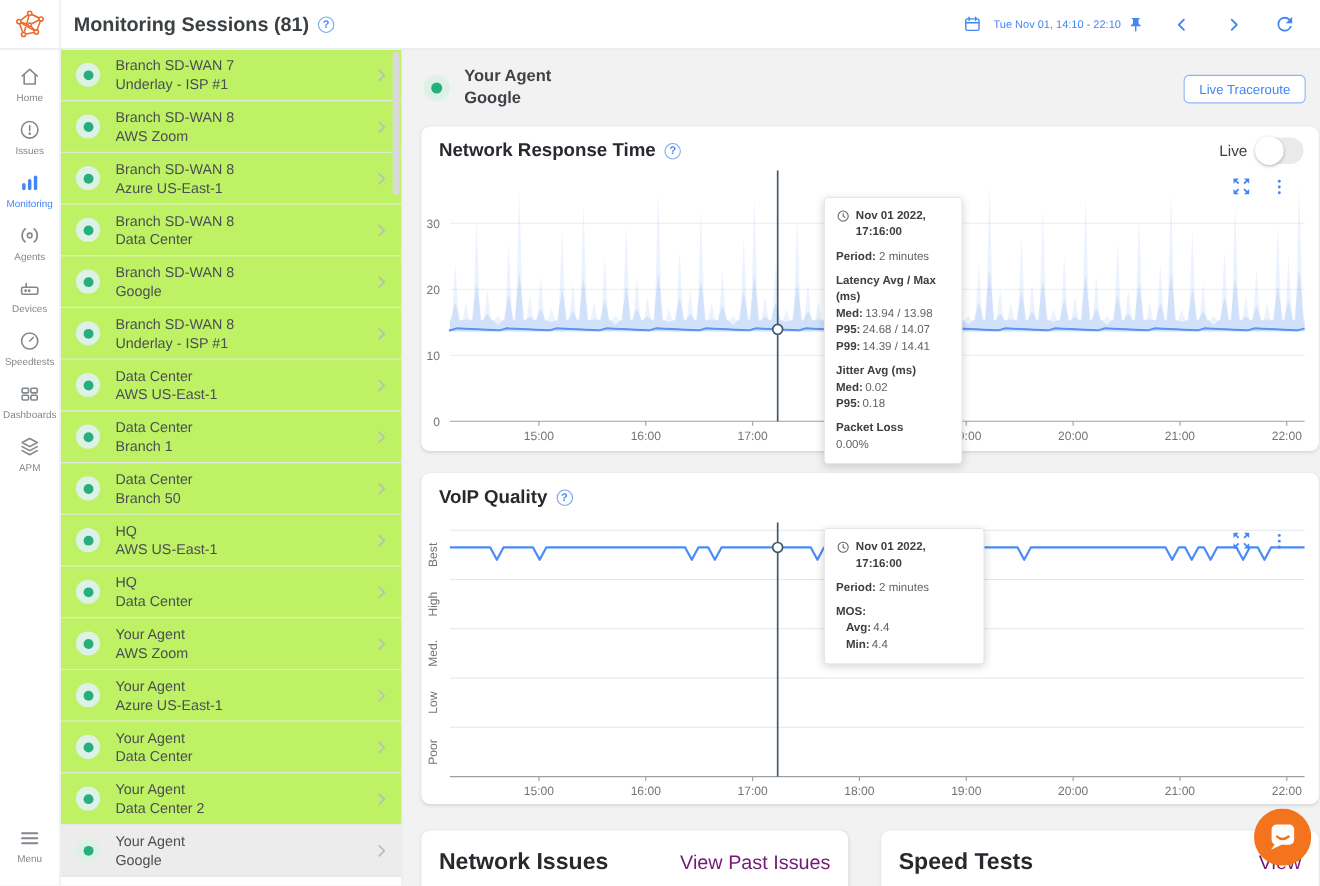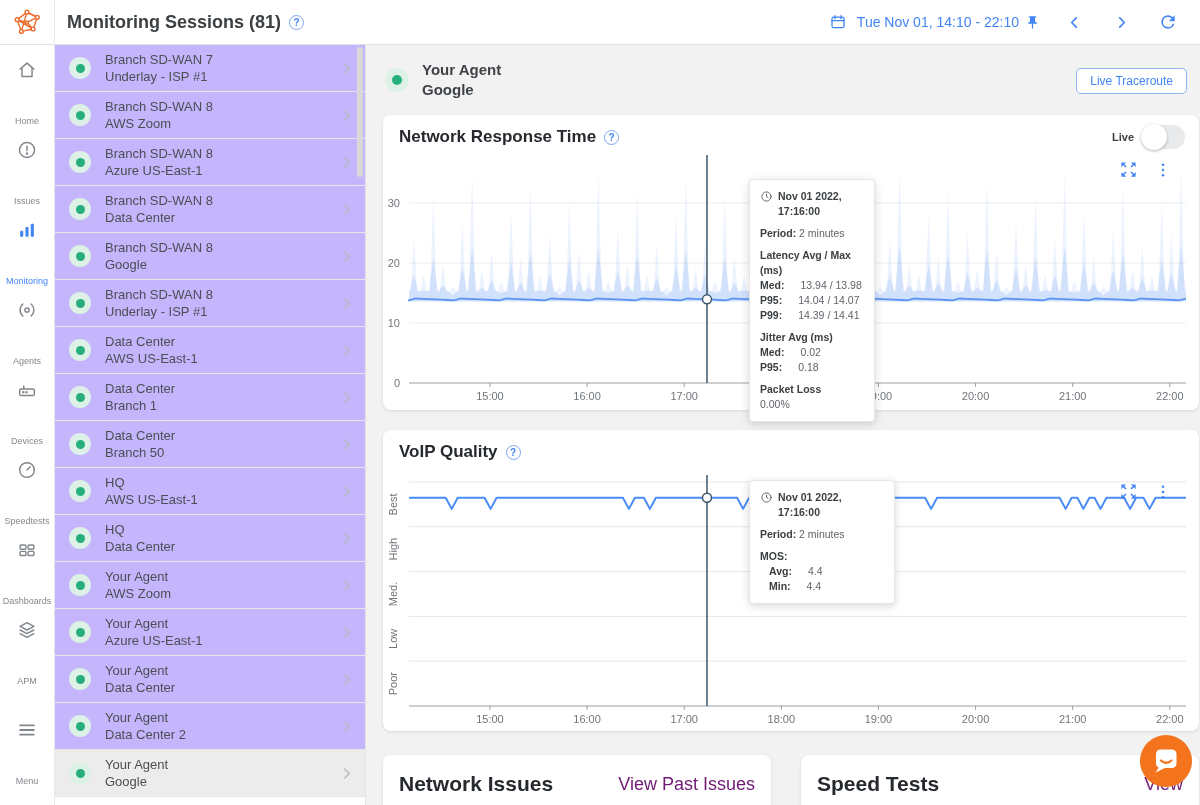--- a/index.html
+++ b/index.html
@@ -14,43 +14,43 @@
   .logo-box { width:55px; height:45px; display:flex; align-items:center; justify-content:center;
     border-right:1px solid #e8e8e8; }
   .logo-box svg { width:30px; height:30px; }
   .topbar-title { margin-left:12px; font-size:18px; font-weight:bold; color:#3c4043; }
   .help { display:inline-flex; width:15px; height:15px; border:1.5px solid #7ba7f0; border-radius:50%;
     color:#4285F4; font-size:10px; font-weight:bold; align-items:center; justify-content:center;
     margin-left:8px; flex:none; }
   .help::after { content:"?"; }
   .topbar-right { margin-left:auto; display:flex; align-items:center; color:#4285F4; padding-right:22px; }
   .cal-ic svg { width:18px; height:18px; }
-  .date-text { font-size:14px; margin:0 6px 0 10px; }
+  .date-text { font-size:10px; margin:0 6px 0 10px; }
   .pin-ic svg { width:15px; height:15px; }
   .tb-btn { background:none; border:none; color:#4285F4; cursor:pointer; display:flex; align-items:center; }
   .chev-l { margin-left:26px; } .chev-r { margin-left:30px; } .refresh { margin-left:28px; }
   .chev-l svg,.chev-r svg { width:17px; height:17px; }
   .refresh svg { width:20px; height:20px; }
 
   
   .rail { position:absolute; left:0; top:45px; bottom:0; width:55px; background:#fff;
     border-right:1px solid #e8e8e8; display:flex; flex-direction:column; align-items:center;
     padding:14px 0 6px; z-index:10; }
   .rail-item { width:55px; display:flex; flex-direction:column; align-items:center; margin-bottom:13px;
-    color:#82878d; cursor:pointer;gap:32px; }
+    color:#82878d; cursor:pointer; }
   .rail-item .ricon svg { width:22px; height:22px; }
   .rail-item .rlabel { font-size:9px; margin-top:3px; }
   .rail-item.active { color:#4285F4; }
   .rail-spacer { flex:1; }
 
   
   .sessions { position:absolute; left:55px; top:45px; bottom:0; width:311px; background:#fff;
     border-right:1px solid #e4e4e4; overflow:hidden; z-index:5; }
   .session-item { height:47px; display:flex; align-items:center; padding:0 10px 0 14px;
-    border-bottom:1px solid #e7e7e7; cursor:pointer; background:#c4b5fd; }
+    border-bottom:1px solid #e7e7e7; cursor:pointer; background:#bef264; }
   .session-item.selected { background:#ececec; }
   .dot-halo { width:22px; height:22px; border-radius:50%; background:#ddf1e7; display:flex;
     align-items:center; justify-content:center; flex:none; }
   .dot-halo .dot { width:9px; height:9px; border-radius:50%; background:#27ae7f; }
   .stext { flex:1; margin-left:14px; display:flex; flex-direction:column; font-size:13px;
     color:#4b4f54; line-height:17px; }
   .chev { color:#b7bbbf; flex:none; }
   .chev svg { width:17px; height:17px; stroke-width:2; }
   .scroll-thumb { position:absolute; right:2px; top:2px; width:6px; height:130px; border-radius:3px;
     background:#d9d9d9; }
@@ -70,41 +70,41 @@
   .card-voip { left:16px; top:385px; width:816px; height:301px; }
   .card-issues { left:16px; top:710px; width:388px; height:95px; }
   .card-speed  { left:434px; top:710px; width:398px; height:95px; }
 
   .card-title { position:absolute; left:16px; top:12px; display:flex; align-items:center;
     font-size:17px; font-weight:bold; color:#26292d; z-index:4; }
   .chart-svg { position:absolute; left:0; top:0; }
   .chart-svg text.tick { font-size:11px; fill:#70757a; }
 
   .live-wrap { position:absolute; top:10px; right:14px; display:flex; align-items:center; gap:9px; z-index:4; }
-  .live-label { font-size:11px; color:#3c4043;font-weight:bold; }
+  .live-label { font-size:14px; color:#3c4043; }
   .toggle { width:42px; height:24px; background:#e9eaec; border-radius:12px; position:relative; cursor:pointer; }
   .toggle .knob { position:absolute; left:-2px; top:-1px; width:26px; height:26px; background:#fff;
     border-radius:50%; box-shadow:0 1px 3px rgba(0,0,0,.3); }
 
   .chart-icons { position:absolute; right:27px; display:flex; align-items:center; gap:16px;
     color:#4285F4; z-index:6; }
   .chart-icons .expand svg { width:19px; height:19px; }
   .chart-icons .kebab svg { width:18px; height:18px; }
   .ci-nrt { top:45px; } .ci-voip { top:52px; }
 
   
   .tooltip { position:absolute; background:#fff; border:1px solid #e6e6e6; border-radius:4px;
     box-shadow:0 2px 8px rgba(0,0,0,.16); padding:9px 10px; font-size:10.5px; color:#5f6368;
     line-height:15px; z-index:5; }
   .tooltip b { color:#3c4043; }
   .tip-head { display:flex; gap:5px; color:#3c4043; font-weight:bold; }
   .tip-head .clk svg { width:13px; height:13px; margin-top:1px; color:#5f6368; }
   .tip-line { margin-top:7px; }
   .tip-sub { font-weight:bold; color:#3c4043; margin-top:7px; }
-  .t-row b { margin-right:16px; }
+  .t-row b { margin-right:2px; }
   .nrt-tip { left:366px; top:64px; width:126px; }
   .voip-tip { left:366px; top:50px; width:146px; }
   .voip-tip .t-row { padding-left:9px; }
 
   
   .mini-head { display:flex; align-items:center; justify-content:space-between; padding:17px 16px 0; }
   .mini-title { font-size:21px; font-weight:bold; color:#26292d; }
   .mini-link { font-size:18px; color:#701a75; text-decoration:none; cursor:pointer; }
 
   
@@ -556,21 +556,21 @@
               <circle cx="12" cy="12" r="8.5"></circle>
               <path d="M12 7.5V12l3 2"></path>
             </svg>
         </span>
         <span><span>Nov 01 2022,</span><br><span>17:16:00</span></span>
       </div>
       <div class="tip-line"><b>Period:</b> <span>2 minutes</span></div>
       <div class="tip-sub">Latency Avg / Max (ms)</div>
       <div>
           <div class="t-row"><b>Med:</b><span>13.94 / 13.98</span></div>
-          <div class="t-row"><b>P95:</b><span>14.04 / 14.07</span></div>
+          <div class="t-row"><b>P95:</b><span>24.68 / 14.07</span></div>
           <div class="t-row"><b>P99:</b><span>14.39 / 14.41</span></div>
         </div>
       <div class="tip-sub">Jitter Avg (ms)</div>
       <div>
           <div class="t-row"><b>Med:</b><span>0.02</span></div>
           <div class="t-row"><b>P95:</b><span>0.18</span></div>
         </div>
       <div class="tip-sub">Packet Loss</div>
       <div>0.00%</div>
     </div>

